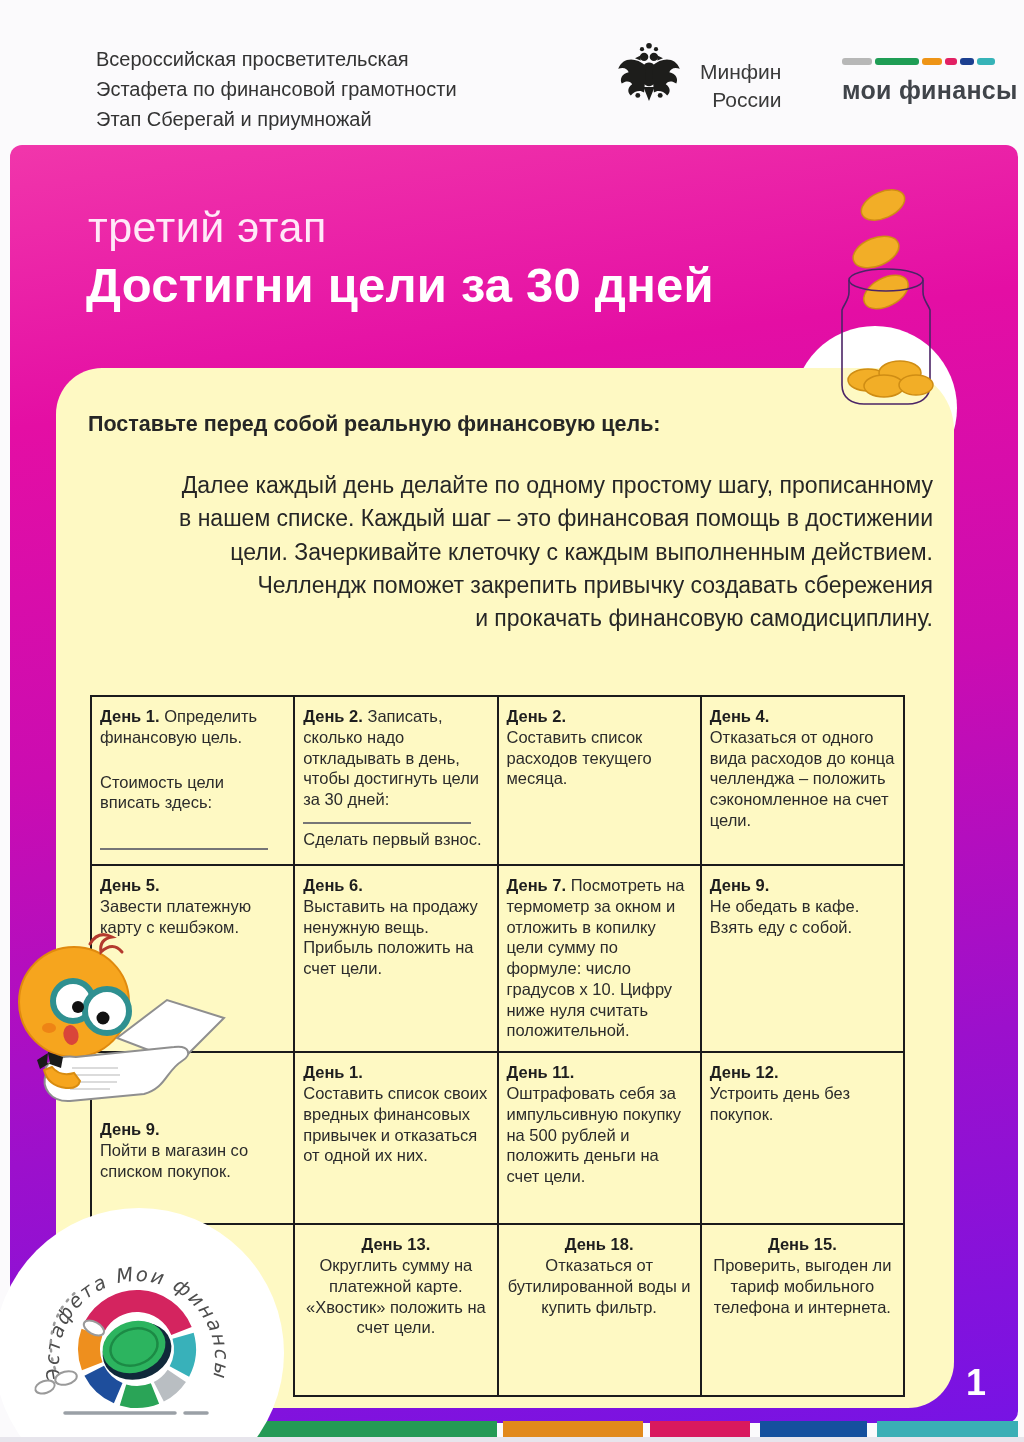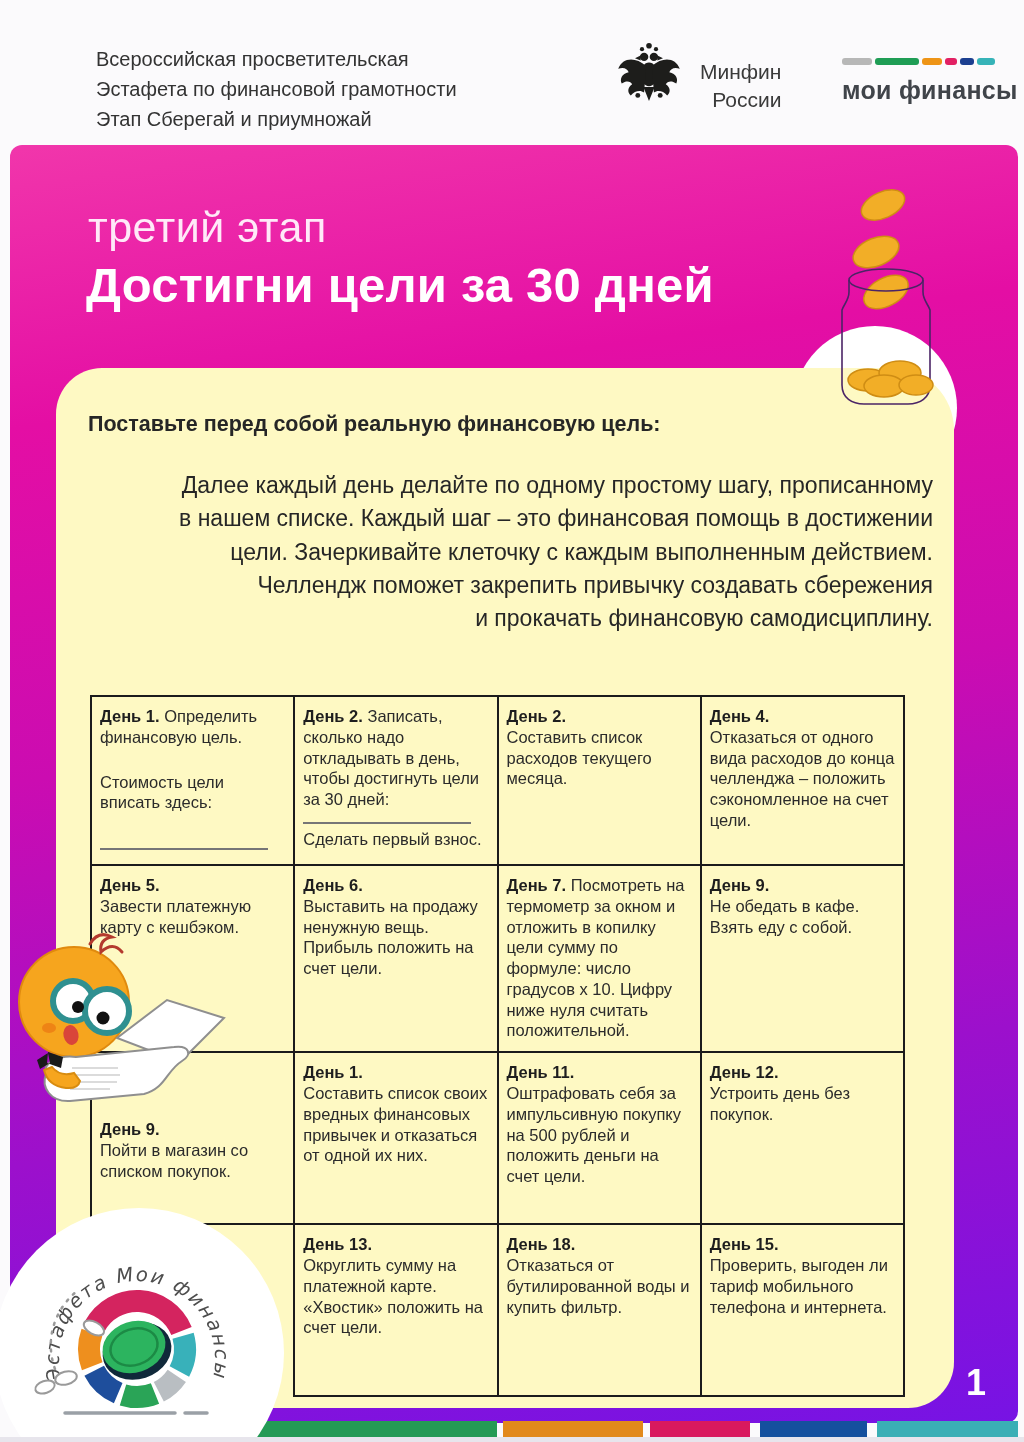--- a/index.html
+++ b/index.html
@@ -40,21 +40,21 @@
   .intro-h{font-size:21.5px;font-weight:700;}
   .intro-h2{font-size:21.5px;margin-top:9px;}
   .intro-p{font-size:23px;margin-top:32px;line-height:1.45;white-space:pre-line;text-align:right;}
   
   table.days{position:absolute;left:34px;top:327px;border-collapse:collapse;table-layout:fixed;
     width:815px;}
   table.days td{border:2.5px solid #1b1b1b;vertical-align:top;padding:0;overflow:hidden;}
   table.days tr:nth-child(1) td{height:167px;}
   table.days tr:nth-child(2) td{height:170px;}
   table.days tr:nth-child(3) td{height:170px;}
-  table.days tr:nth-child(4) td{height:170px;}
+  table.days tr:nth-child(4) td{height:170px;text-align:center;}
   table.days td.ghost{border:none;}
   .cell-inner{height:100%;box-sizing:border-box;display:flex;flex-direction:column;
     padding:9px 8px 10px 8px;font-size:16.5px;line-height:1.26;color:#2b2b2b;}
   .cell-inner p{margin:0;}
   .cell-inner b{font-weight:700;color:#1e1e1e;}
   .t2{margin-top:24px !important;}
   .blank-line{border-bottom:2px solid #767676;width:168px;}
   .bl-mid{margin:12px 0 5px 0;}
   .bl-bottom{margin-top:auto;margin-bottom:4px;}
   

